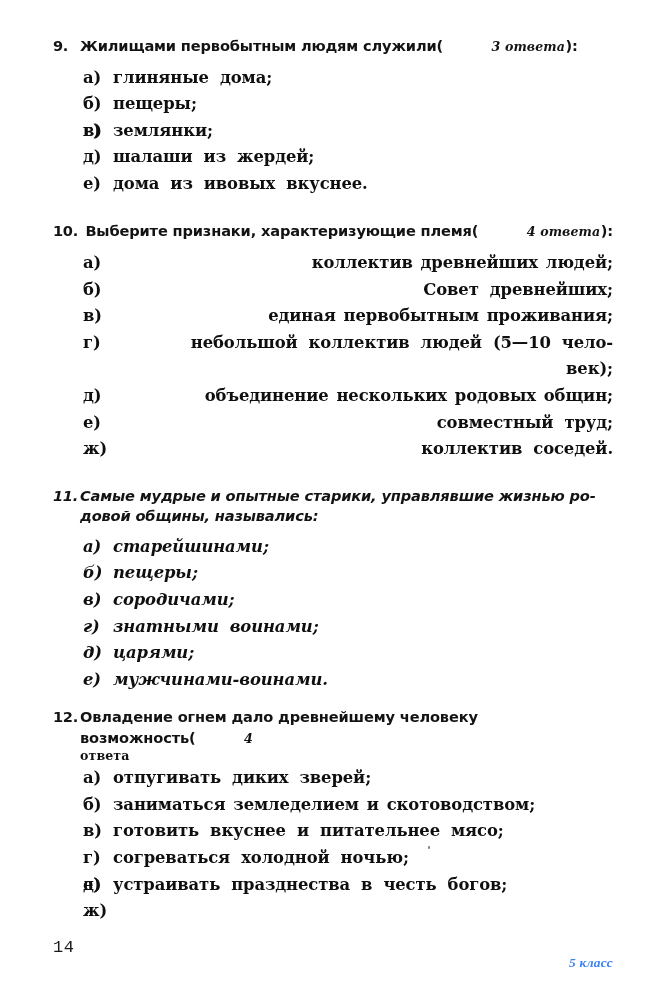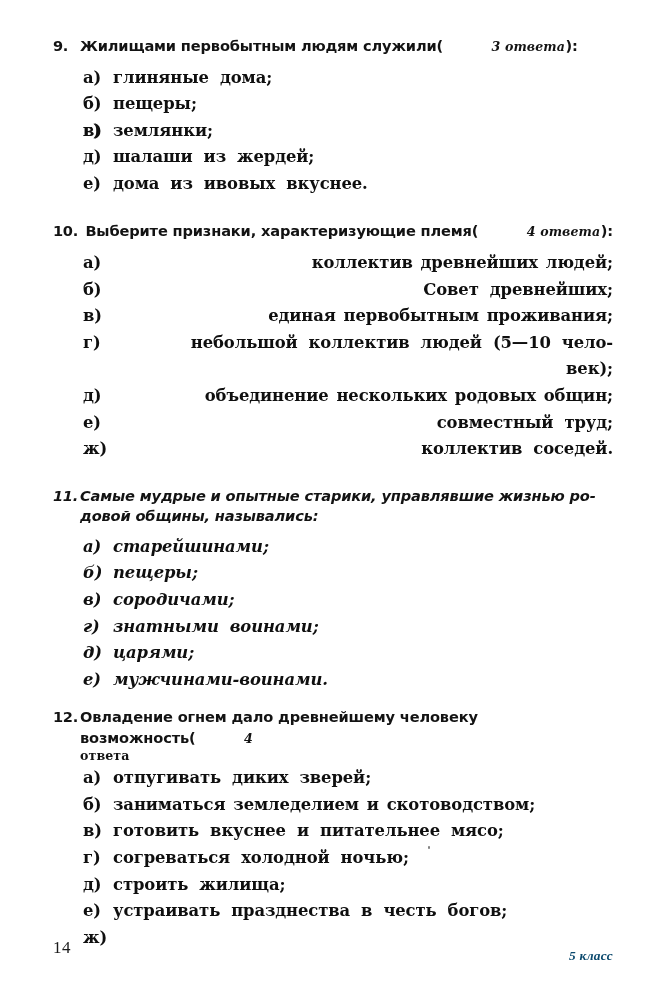--- a/index.html
+++ b/index.html
@@ -143,35 +143,35 @@
     left: 53px;
     top: 938px;
     width: 560px;
     height: 22px;
   }
 
   .folio {
     position: absolute;
     left: 0;
     top: 0;
-    font-family: Liberation Serif, serif;
+    font-family: Liberation Mono, monospace;
     font-size: 17px;
     color: #1a1a1a;
     letter-spacing: 0.5px;
   }
 
   .grade {
     position: absolute;
     right: 0;
-    top: 10px;
+    top: 17px;
     font-family: "Liberation Serif", "DejaVu Serif", serif;
     font-style: italic;
     font-weight: bold;
     font-size: 13.4px;
-    color: #0c4a6e;
+    color: #3b82f6;
     letter-spacing: 0.2px;
   }
 
   
   .speck {
     position: absolute;
     left: 428px;
     top: 846px;
     width: 2px;
     height: 3px;
@@ -305,21 +305,20 @@
         <li class="opt wide">
           <span class="opt-letter">в)</span>
           <span class="opt-text">готовить вкуснее и питательнее мясо;</span>
         </li>
         <li class="opt wide">
           <span class="opt-letter">г)</span>
           <span class="opt-text">согреваться холодной ночью;</span>
         </li>
         <li class="opt wide">
           <span class="opt-letter">д)</span>
-          <span class="opt-text">строить жилища;</span>
         </li>
         <li class="opt wide">
           <span class="opt-letter">е)</span>
           <span class="opt-text">устраивать празднества в честь богов;</span>
         </li>
         <li class="opt wide">
           <span class="opt-letter">ж)</span>
         </li>
       </ul>
     </div>

